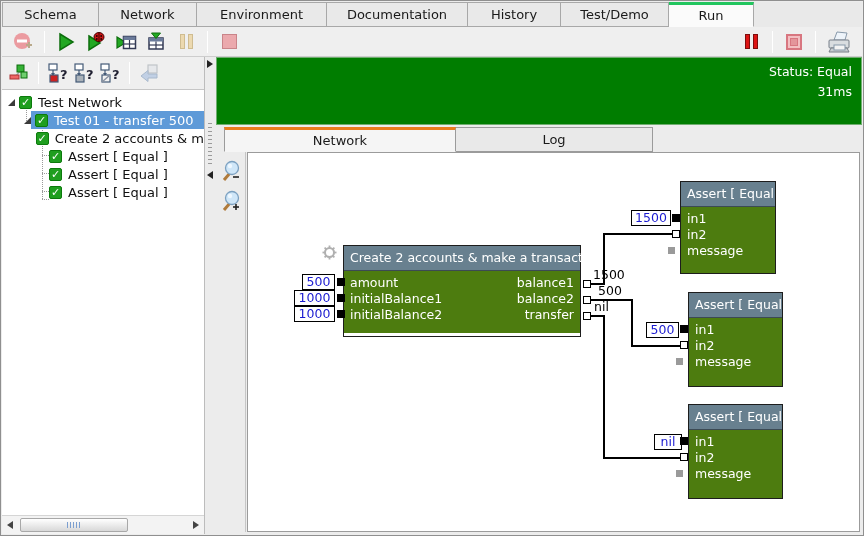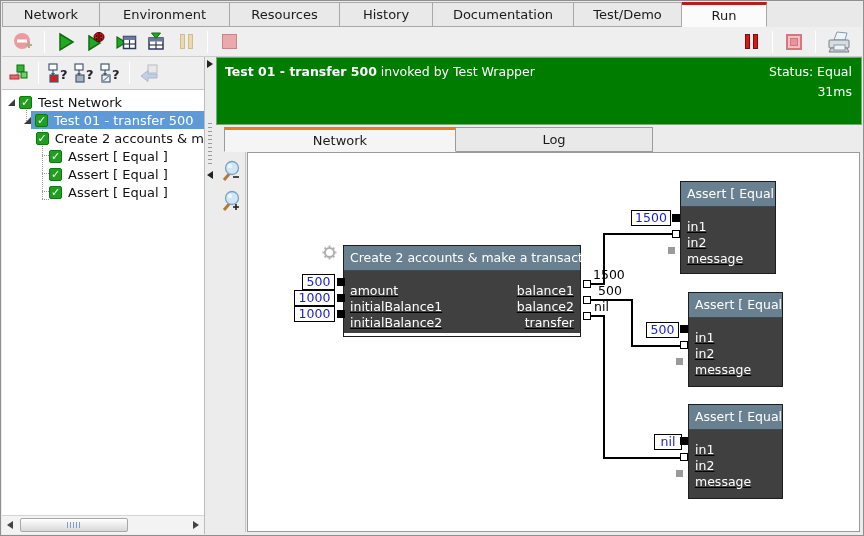--- a/index.html
+++ b/index.html
@@ -11,21 +11,21 @@
   }
 
   
   #tabbar { position:absolute; left:1px; top:1px; right:1px; height:25px; display:flex; background:#e9e9e9; }
   .top-tab {
     height:25px; display:flex; align-items:center; justify-content:center;
     font-size:13px; color:#1a1a1a; background:#e9e9e9;
     border:1px solid #a8a8a8; border-left:none; cursor:default;
   }
   .top-tab:first-child { border-left:1px solid #a8a8a8; }
-  .top-tab.active { background:#fbfbfb; border-top:3px solid #b91c1c; border-bottom:1px solid #fbfbfb; }
+  .top-tab.active { background:#fbfbfb; border-top:3px solid #22c55e; border-bottom:1px solid #fbfbfb; }
 
   
   #toolbar { position:absolute; left:1px; top:26px; right:1px; height:30px; background:#efefef;
              border-bottom:1px solid #cdcdcd; display:flex; align-items:center; padding:0 6px; }
   .tbtn { width:26px; height:24px; display:flex; align-items:center; justify-content:center; margin:0 2px; }
   .tsep { width:1px; height:22px; background:#c2c2c2; border-right:1px solid #ffffff; margin:0 6px; }
   .tspacer { flex:1; }
 
   
   .pause-bars { display:flex; gap:3px; }
@@ -95,53 +95,53 @@
                border-right:1px solid #c6c6c6; }
   .zoombtn { position:absolute; left:4px; width:22px; height:24px; display:flex; align-items:center; justify-content:center; }
 
   #canvas { position:absolute; left:31px; top:95px; right:2px; bottom:2px; background:#ffffff;
             border:1px solid #9b9b9b; overflow:hidden; }
 
   
   .node { position:absolute; border:1px solid #1d1d1d; }
   .node-header { background:#68808f; color:#fff; font-size:12.5px; height:25px; line-height:24px;
                  text-align:center; border-bottom:1px solid #3c4a54; padding:0 6px; white-space:nowrap; }
-  .node-body { background:#404040; padding-top:12px;text-decoration:underline; }
+  .node-body { background:#4d7c0f; padding-top:4px; }
   .node-row { height:16px; line-height:16px; color:#fff; font-size:12.5px; display:flex;
               justify-content:space-between; padding:0 6px; white-space:nowrap; }
   .valuebox { position:absolute; background:#fff; border:1.5px solid #000; color:#1b1bd1;
               font-size:12.5px; height:16px; line-height:13px; text-align:center; }
   .pin-black { position:absolute; width:8px; height:8px; background:#000; }
   .pin-open  { position:absolute; width:8px; height:8px; background:#fff; border:1.5px solid #000; }
   .pin-gray  { position:absolute; width:7px; height:7px; background:#9a9a9a; }
   .wire { position:absolute; background:#000; }
   .wire.h { height:2px; } .wire.v { width:2px; }
   .wire-label { position:absolute; color:#000; font-size:12.5px; height:15px; line-height:15px; }
   .gear { position:absolute; }
 </style>
 </head>
 <body>
 
 <div id="window">
 
   <div id="tabbar">
+    <div class="top-tab" style="width:97px">
+        <span>Schema</span>
+      </div>
     <div class="top-tab" style="width:98px">
         <span>Network</span>
       </div>
     <div class="top-tab" style="width:130px">
         <span>Environment</span>
       </div>
-    <div class="top-tab" style="width:110px">
-        <span>Resources</span>
+    <div class="top-tab" style="width:141px">
+        <span>Documentation</span>
       </div>
     <div class="top-tab" style="width:93px">
         <span>History</span>
-      </div>
-    <div class="top-tab" style="width:141px">
-        <span>Documentation</span>
       </div>
     <div class="top-tab" style="width:108px">
         <span>Test/Demo</span>
       </div>
     <div class="top-tab active" style="width:85px">
         <span>Run</span>
       </div>
   </div>
 
   <div id="toolbar">
@@ -329,25 +329,20 @@
 
   <div id="splitter">
     <span class="spl-arr-r"></span>
     <div class="dots"></div>
     <span class="spl-arr-l"></span>
   </div>
 
   <div id="rightpanel">
 
     <div id="banner">
-      <div class="line1">
-        <b>Test 01 - transfer 500</b>
-        <span> </span>
-        <span>invoked by Test Wrapper</span>
-      </div>
       <div class="status">Status: Equal</div>
       <div class="duration">31ms</div>
     </div>
 
     <div id="innertabs">
       <div class="inner-tab active" style="width:232px">
           <span>Network</span>
         </div>
       <div class="inner-tab" style="width:197px">
           <span>Log</span>

